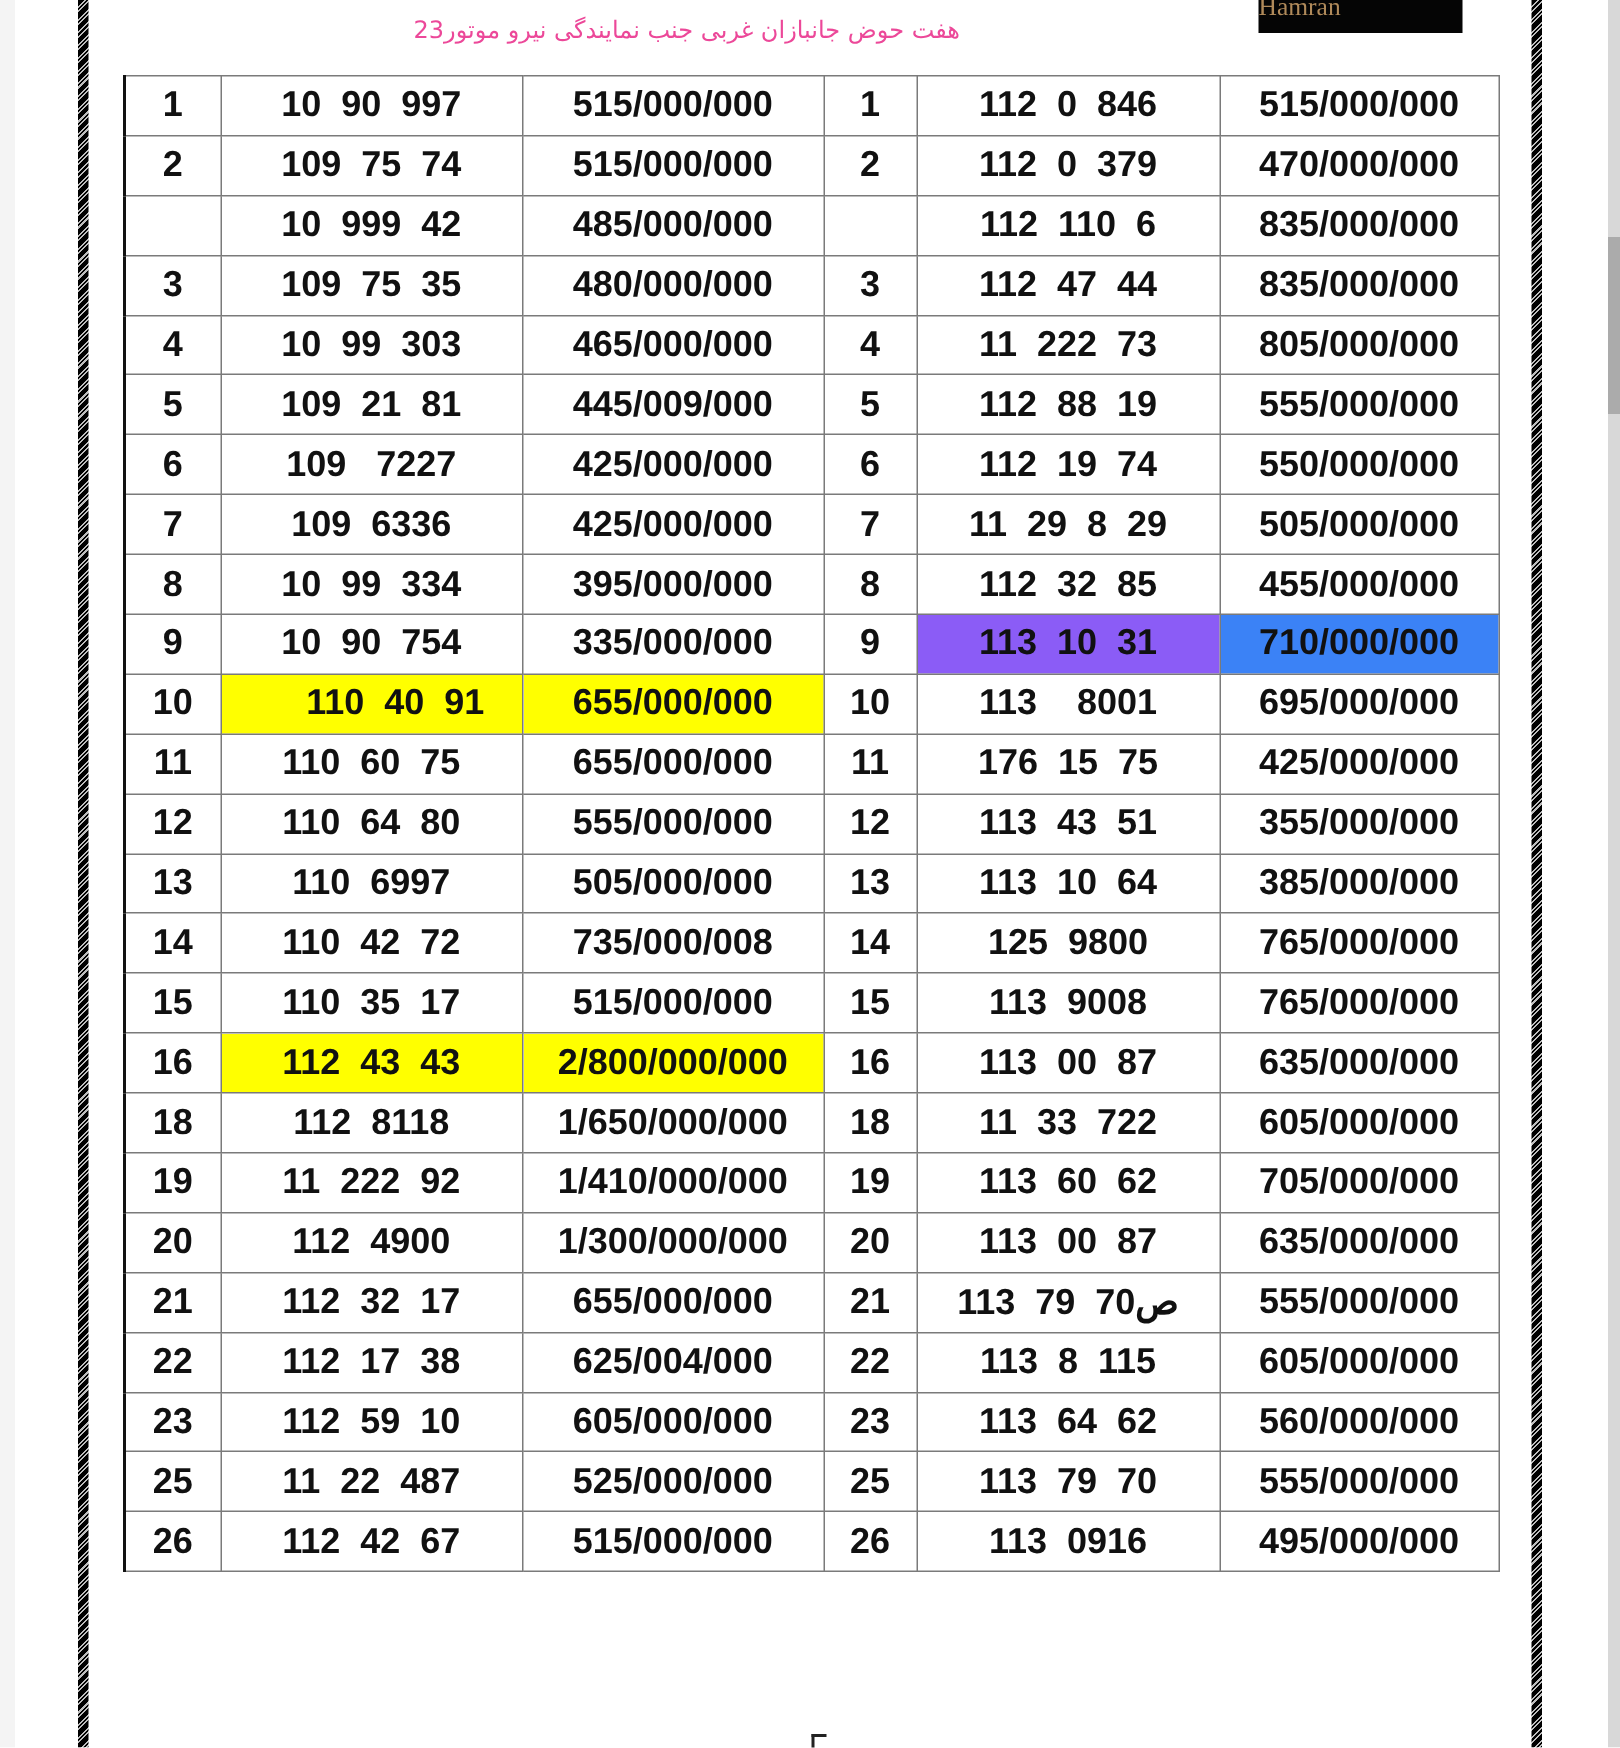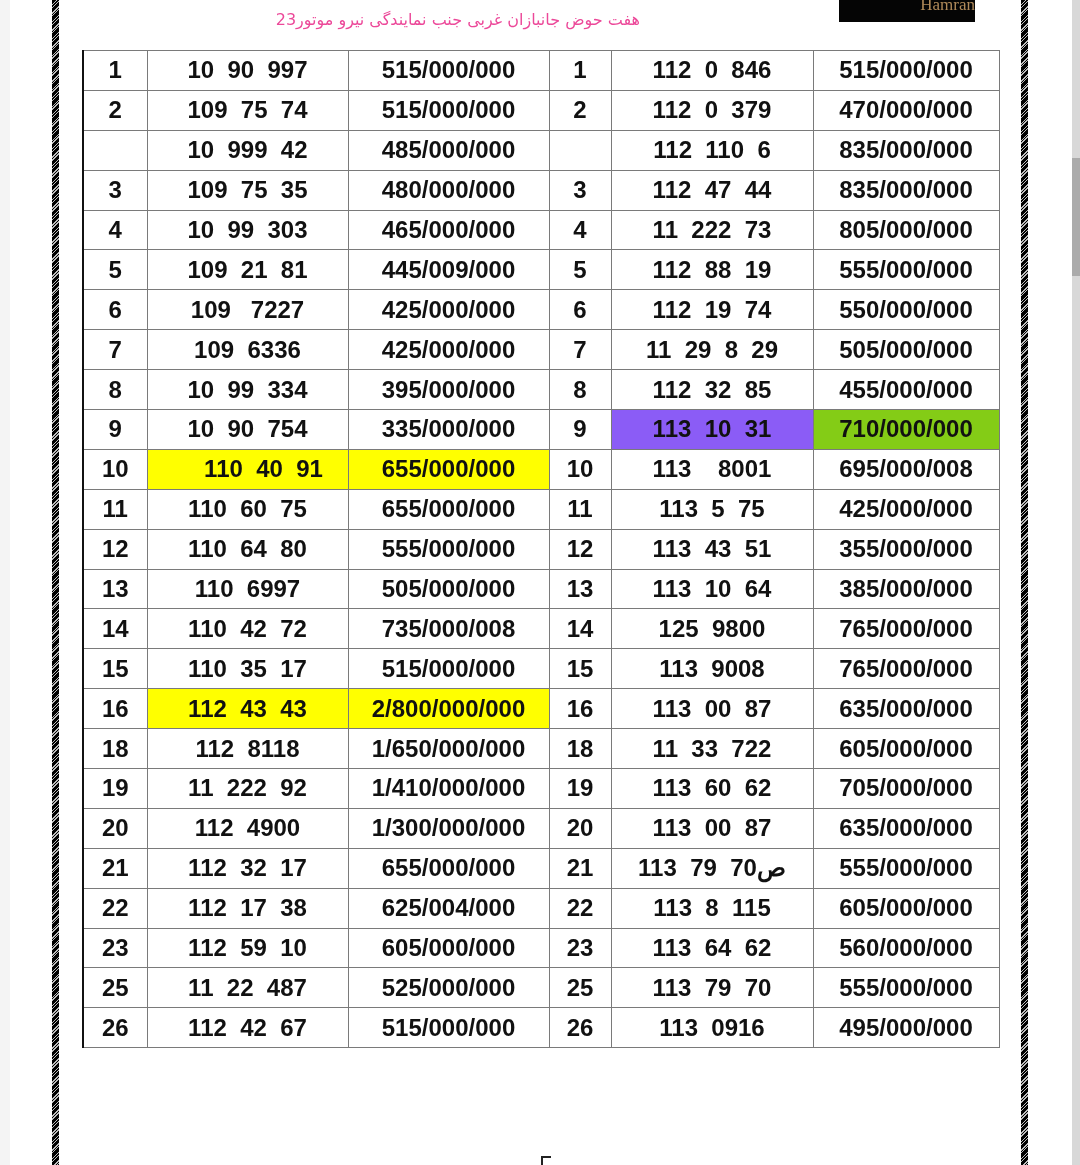--- a/index.html
+++ b/index.html
@@ -13,21 +13,21 @@
       position: absolute; top: 0; width: 7px; height: 1165px;
       background: repeating-linear-gradient(135deg, #000 0px, #000 3px, #bdbdbd 3px, #bdbdbd 4px, #000 4px, #000 5px, #bdbdbd 5px, #bdbdbd 6px);
     }
     .border-left { left: 52px; }
     .border-right { left: 1021px; }
     .scrollbar-track { position: absolute; left: 1072px; top: 0; width: 8px; height: 1165px; background: #d8d8d8; }
     .scrollbar-thumb { position: absolute; left: 1072px; top: 158px; width: 8px; height: 118px; background: #ababab; }
     .logo {
       position: absolute; left: 839px; top: 0; width: 136px; height: 22px;
       background: #050505; color: #b08a5a; font-family: "Liberation Serif", serif;
-      font-size: 17px; text-align: right; line-height: 10px; overflow: hidden;
+      font-size: 17px; text-align: left; line-height: 10px; overflow: hidden;
     }
     .doc-title {
       position: absolute; left: 260px; top: 10px; width: 380px; text-align: right;
       font-size: 16px; color: #ec4899; direction: rtl; font-family: "DejaVu Sans", sans-serif;
     }
     table.price-table {
       position: absolute; left: 82px; top: 50px; width: 916px;
       border-collapse: collapse; table-layout: fixed;
     }
     table.price-table td {
@@ -134,36 +134,36 @@
         <td class="c-num2">8</td>
         <td class="c-plate">112  32  85</td>
         <td class="c-price">455/000/000</td>
       </tr>
       <tr>
         <td class="c-idx">9</td>
         <td class="c-plate">10  90  754</td>
         <td class="c-price">335/000/000</td>
         <td class="c-num2">9</td>
         <td class="c-plate hl" style="background: #8b5cf6;">113  10  31</td>
-        <td class="c-price hl" style="background: #84cc16; margin-left: 20px;">710/000/000</td>
+        <td class="c-price hl" style="background: #3b82f6; margin-left: 20px;">710/000/000</td>
       </tr>
       <tr>
         <td class="c-idx">10</td>
         <td class="c-plate hl" style="background: rgb(255, 255, 0); padding-left: 32px;">110  40  91</td>
         <td class="c-price hl" style="background: rgb(255, 255, 0);">655/000/000</td>
         <td class="c-num2">10</td>
         <td class="c-plate">113    8001</td>
-        <td class="c-price">695/000/008</td>
+        <td class="c-price">695/000/000</td>
       </tr>
       <tr>
         <td class="c-idx">11</td>
         <td class="c-plate">110  60  75</td>
         <td class="c-price">655/000/000</td>
         <td class="c-num2">11</td>
-        <td class="c-plate">113  5  75</td>
+        <td class="c-plate">176  15  75</td>
         <td class="c-price">425/000/000</td>
       </tr>
       <tr>
         <td class="c-idx">12</td>
         <td class="c-plate">110  64  80</td>
         <td class="c-price">555/000/000</td>
         <td class="c-num2">12</td>
         <td class="c-plate">113  43  51</td>
         <td class="c-price">355/000/000</td>
       </tr>

